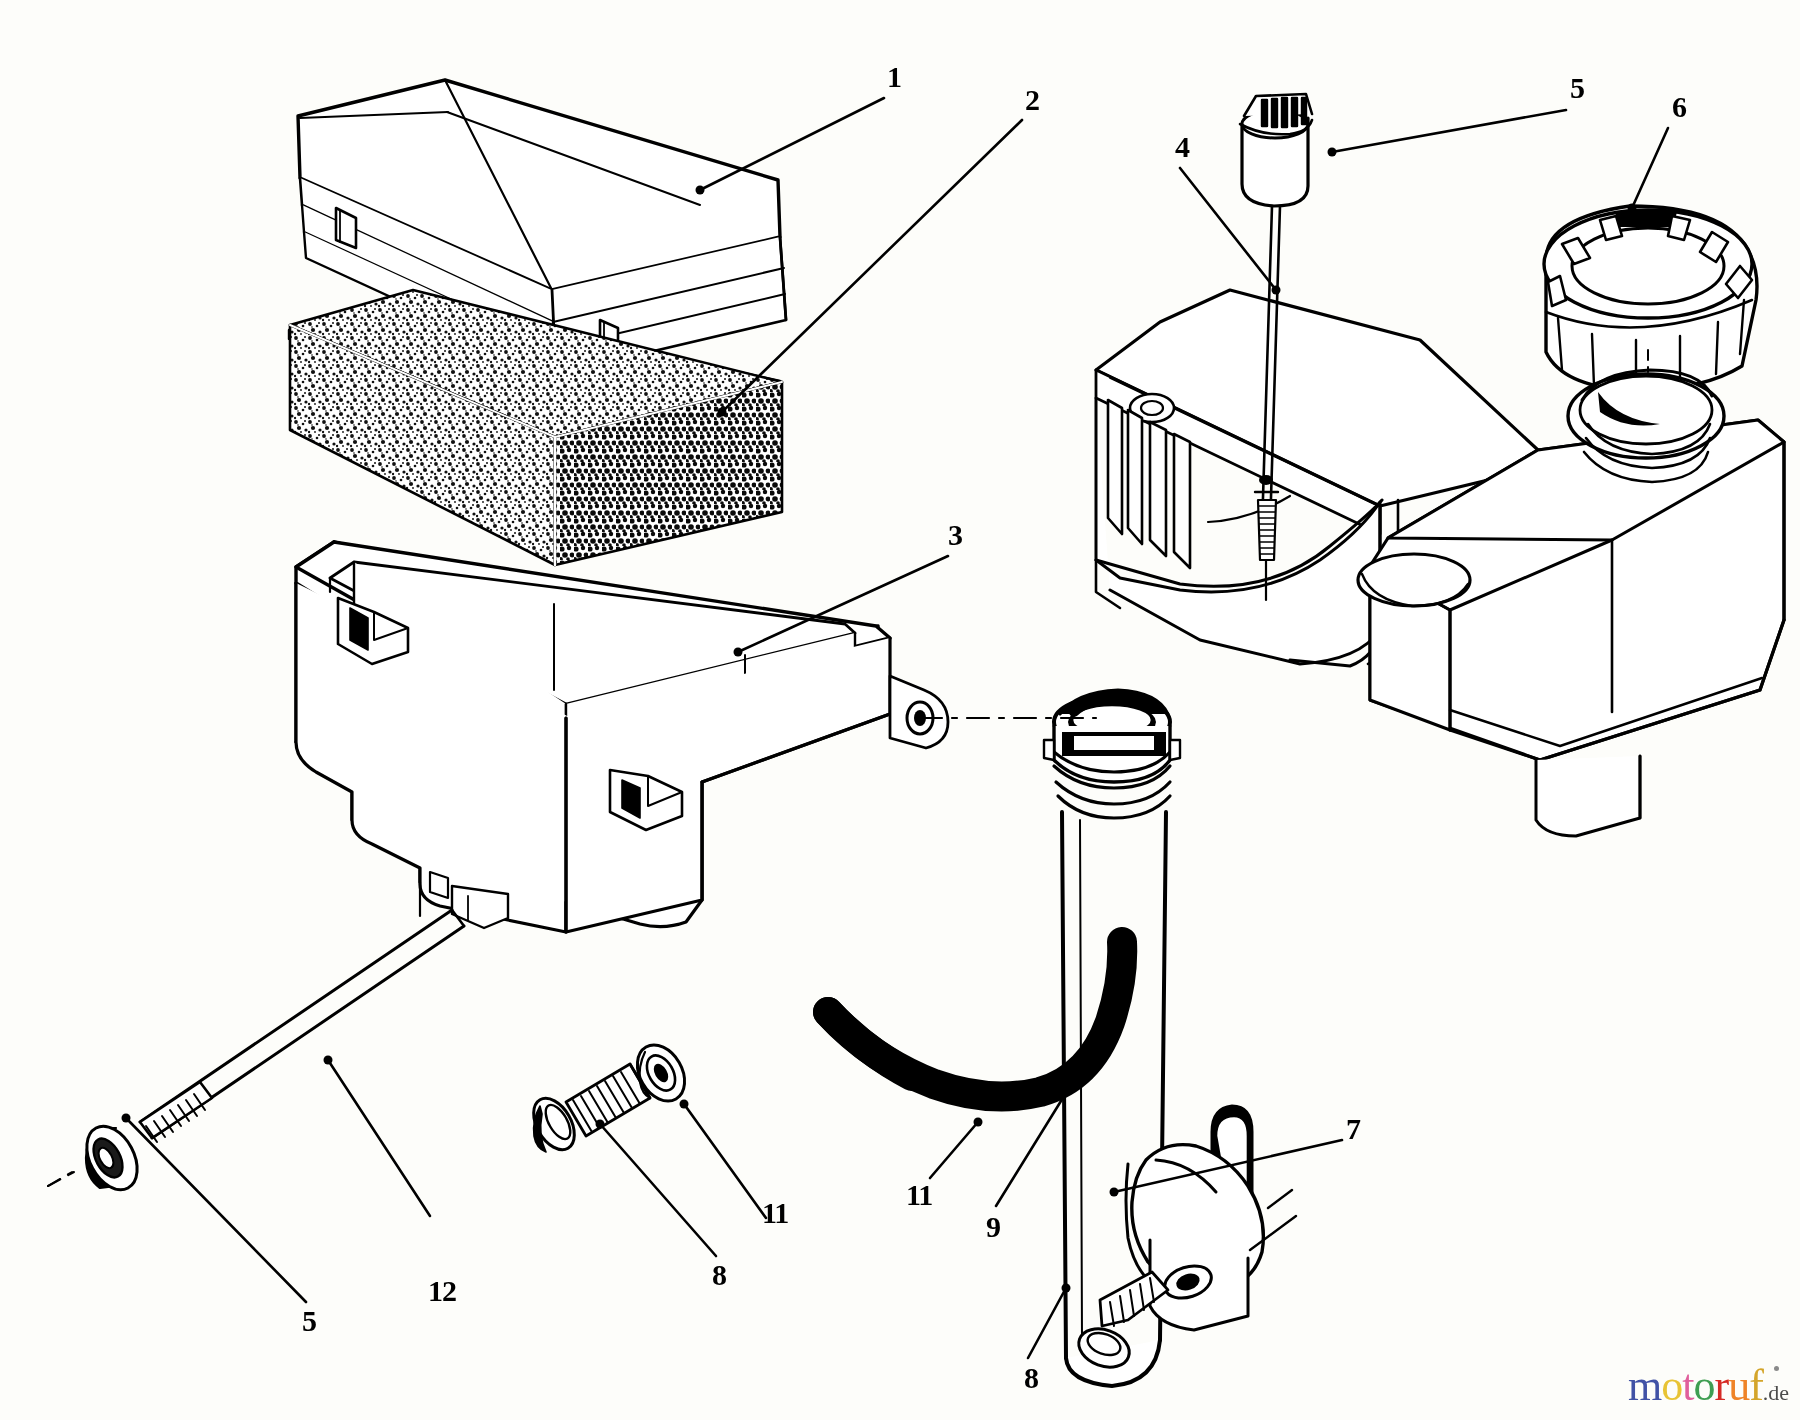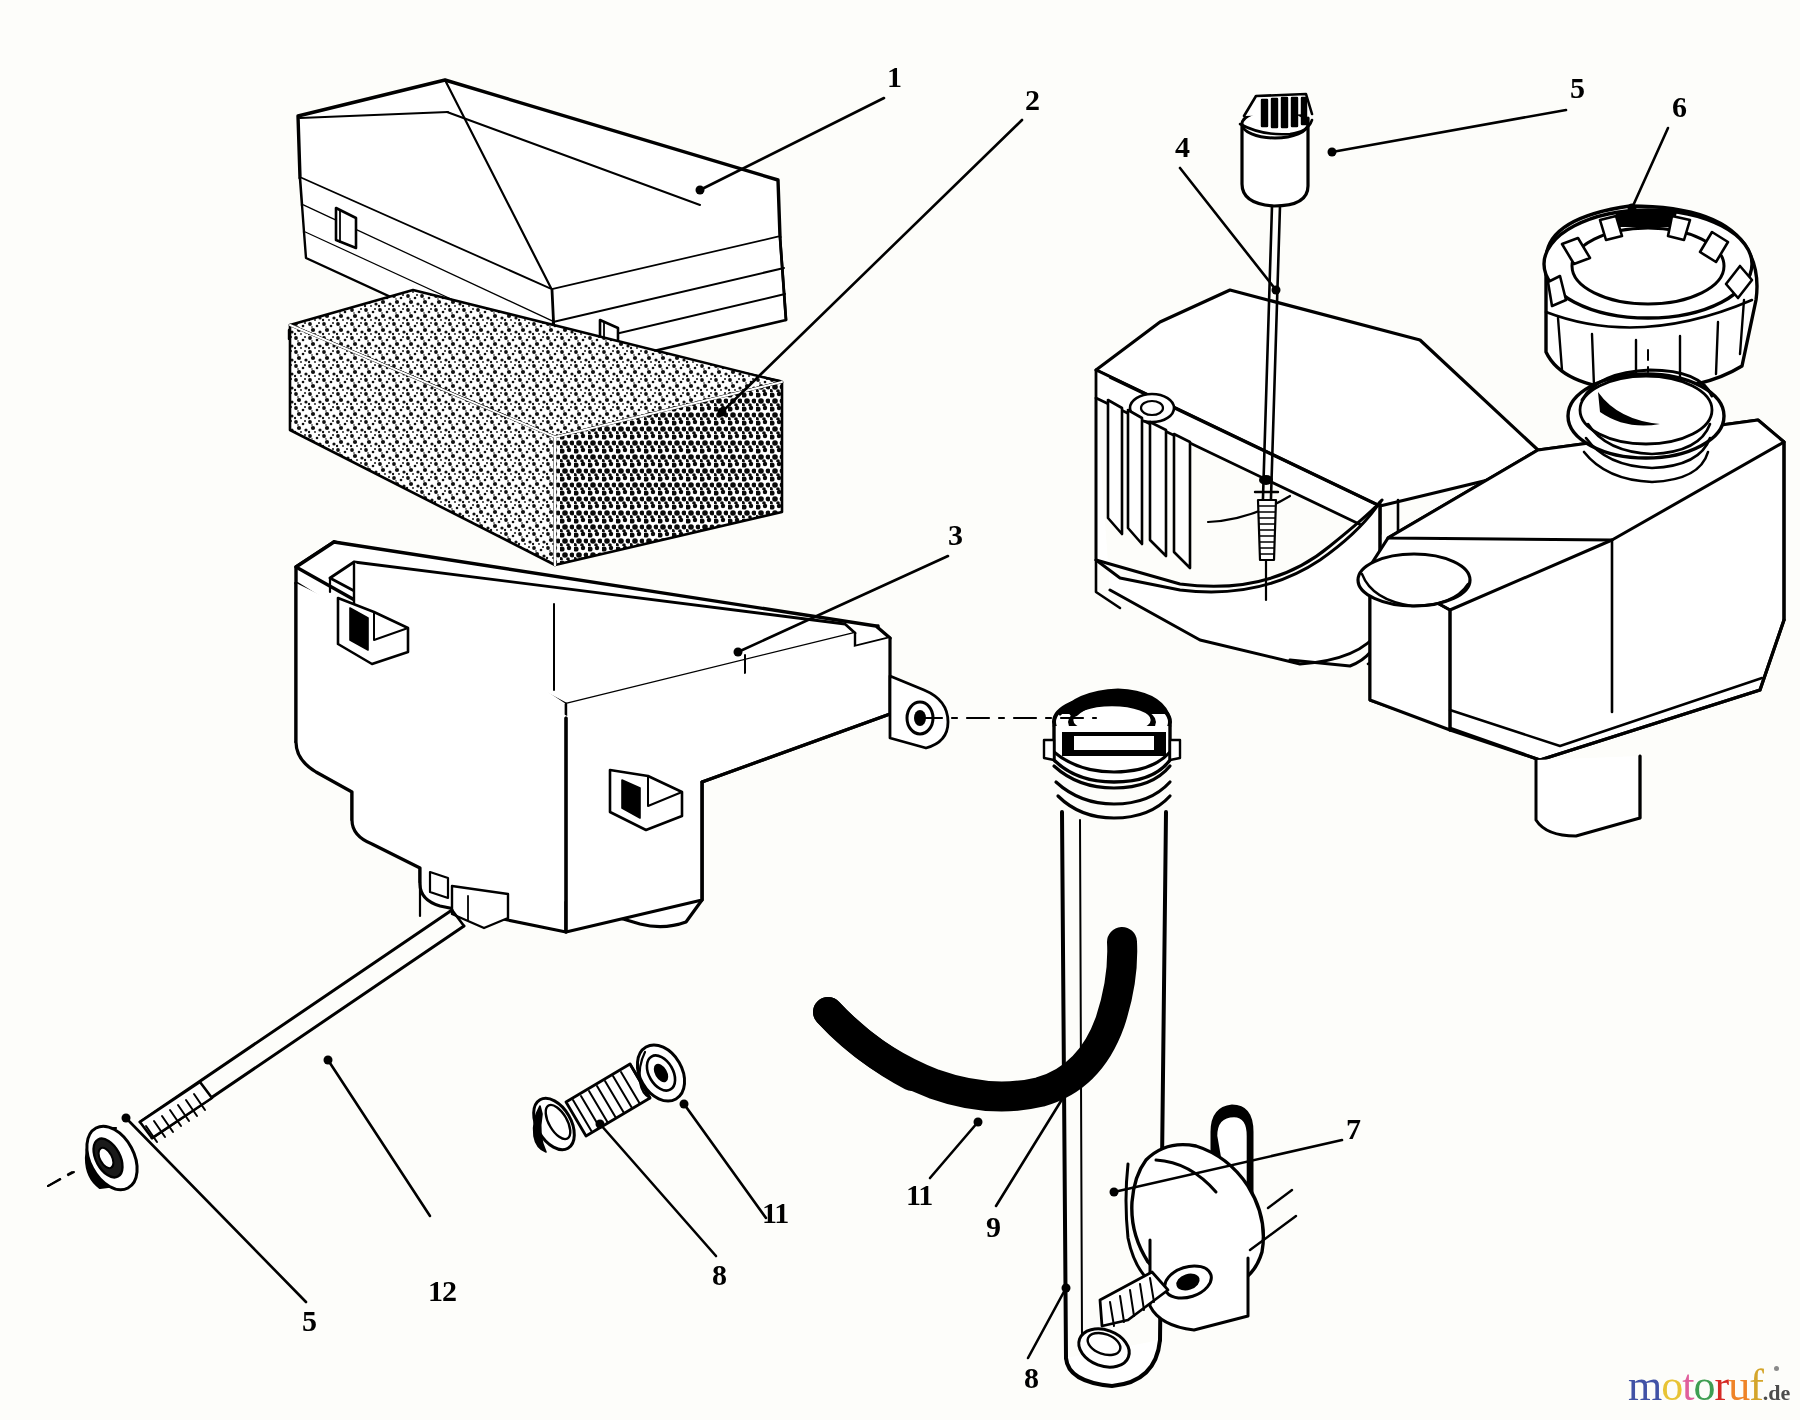--- a/index.html
+++ b/index.html
@@ -43,21 +43,20 @@
     font-size: 44px;
     letter-spacing: -1px;
     line-height: 1;
     white-space: nowrap;
   }
   #watermark .wm-l { font-weight: normal; }
   #watermark .wm-de {
     font-size: 22px;
     color: #4c4c4c;
     letter-spacing: 0px;
-    font-weight: bold;
   }
   #watermark .wm-dot {
     position: absolute;
     left: 146px;
     top: 2px;
     width: 5px;
     height: 5px;
     border-radius: 50%;
     background: #8a8a8a;
   }

